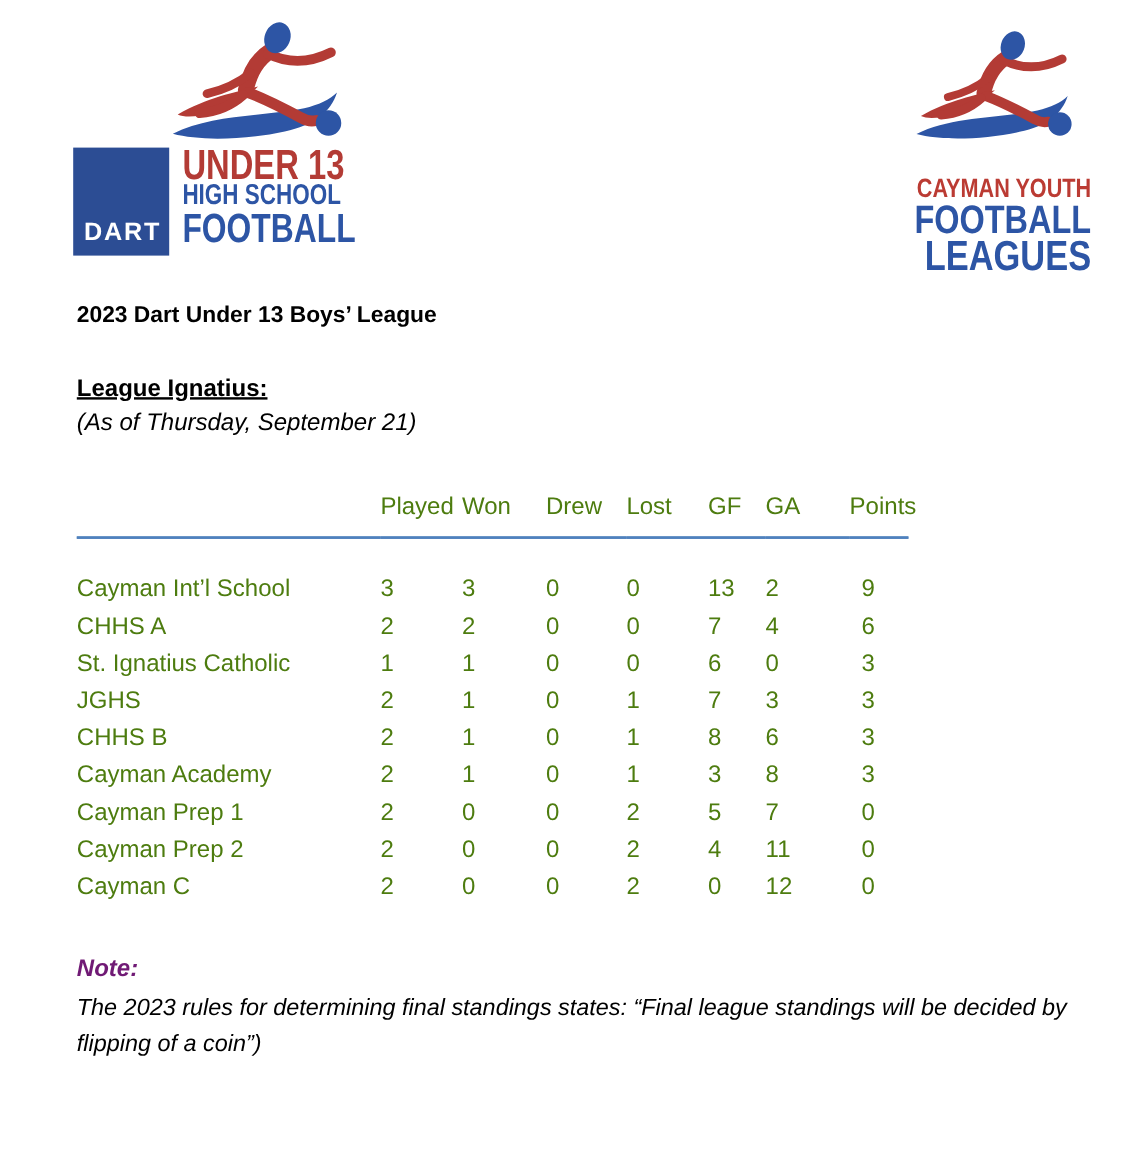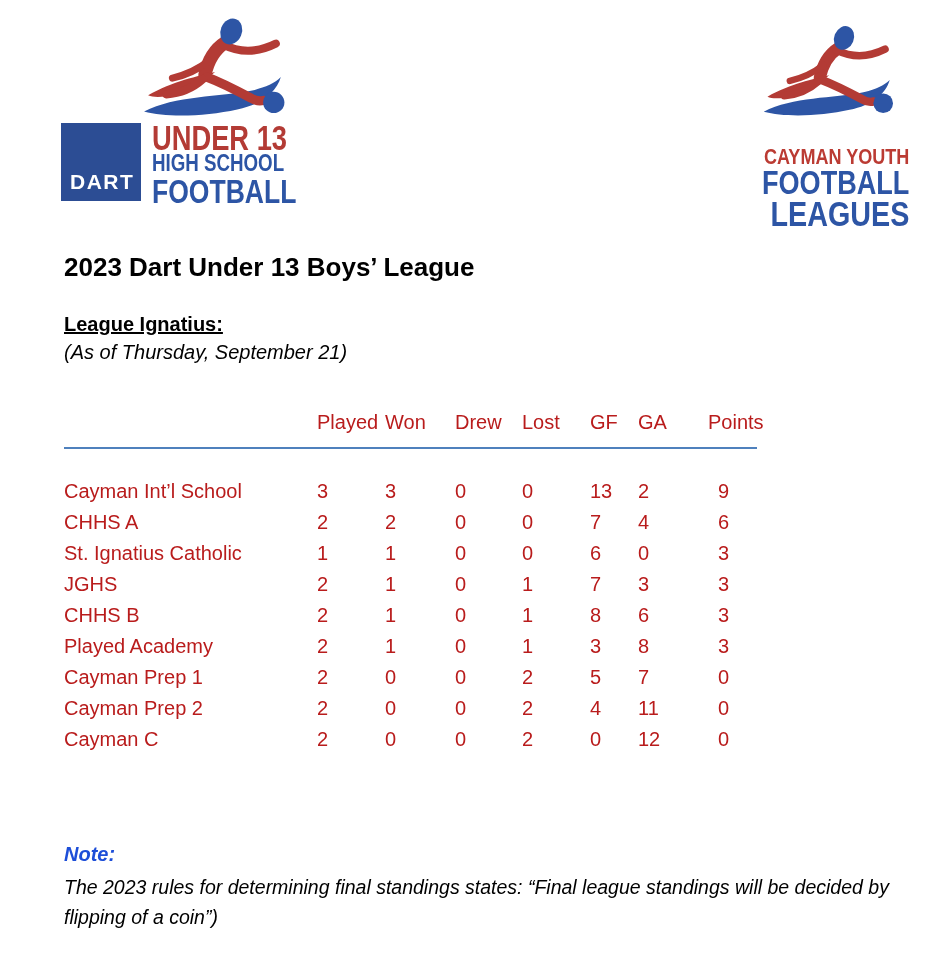--- a/index.html
+++ b/index.html
@@ -6,62 +6,62 @@
   html,body { background:#ffffff; }
   body {
     width:950px; height:976px; position:relative; overflow:hidden;
     font-family:"Liberation Sans", sans-serif; color:#0d0d0d;
   }
   .abs { position:absolute; }
 
   
   .player-svg { position:absolute; }
   .dart-square {
-    position:absolute; left:61px; top:123px; width:80px; height:78px;
+    position:absolute; left:61px; top:123px; width:80px; height:90px;
     background:#2c4d94;
   }
   .dart-square span {
     position:absolute; left:9px; bottom:7px; color:#fff;
     font-size:21px; font-weight:bold; letter-spacing:1.5px;
   }
   .logo-text-left { position:absolute; left:152px; top:120px; }
   .logo-text-right { position:absolute; left:762px; top:146px; }
   .cond { transform-origin:left top; transform:scaleX(0.78); white-space:nowrap; font-weight:bold; line-height:1; }
   .lt-1 { color:#b33b35; font-size:35px; height:31px; }
   .lt-2 { color:#2d55a5; font-size:24px; height:23px; }
   .lt-3 { color:#2d55a5; font-size:34px; height:30px; }
   .rt-1 { color:#bb3b33; font-size:22px; height:20px; transform:scaleX(0.82); }
   .rt-2 { color:#2d55a5; font-size:33px; height:30px; transform:scaleX(0.82); }
   .rt-3 { color:#2d55a5; font-size:35px; height:32px; transform:scaleX(0.82); }
 
   
-  .page-title { left:64px; top:252px; font-size:26px; font-weight:bold; color:#000; }
+  .page-title { left:64px; top:252px; font-size:19px; font-weight:bold; color:#000; }
   .standings-heading { left:64px; top:313px; font-size:20px; font-weight:bold; text-decoration:underline; color:#000; }
   .standings-asof { left:64px; top:341px; font-size:20px; font-style:italic; color:#000; }
 
   
   table.standings {
     position:absolute; left:64px; top:411px; width:693px;
     border-collapse:collapse; table-layout:fixed;
-    font-size:20px; color:#b91c1c;
+    font-size:20px; color:#4d7c0f;
   }
   table.standings th {
     font-weight:normal; text-align:left; vertical-align:bottom;
     padding:0 0 13px 0; border-bottom:2px solid #4f81bd;
   }
   table.standings td {
     text-align:left; padding:0; line-height:31px; vertical-align:middle;
   }
   table.standings tbody tr:first-child td { padding-top:27px; }
   table.standings td.c7 { padding-left:10px; }
   table.standings th.c7 { padding-left:0; }
 
   
   .note-block { left:64px; top:796px; width:860px; }
-  .note-heading { font-size:20px; font-weight:bold; font-style:italic; color:#1d4ed8; height:29px;margin-top:47px; }
+  .note-heading { font-size:20px; font-weight:bold; font-style:italic; color:#701a75; height:29px; }
   .note-line { font-size:19.5px; font-style:italic; color:#000; line-height:30px; white-space:nowrap; }
 </style>
 </head>
 <body>
 
 <div class="abs" style="left:0;top:0;width:340px;height:230px;">
   <svg class="player-svg" style="left:140px; top:12px;" width="152" height="114" viewBox="0 0 150 112">
     <path fill="#2d55a5" d="M4,98 C35,82 78,84 112,77 C124,74 133,70 139,64 C134,80 120,91 96,96 C64,103 26,104 4,98 Z"></path>
     <path fill="#b33b35" d="M8,82 C32,68 58,63 74,59 C62,71 44,79 26,83 C19,84 12,84 8,82 Z"></path>
     <g stroke="#b33b35" fill="none" stroke-linecap="round">
@@ -180,21 +180,21 @@
         <td class="c0">CHHS B</td>
         <td class="c1">2</td>
         <td class="c2">1</td>
         <td class="c3">0</td>
         <td class="c4">1</td>
         <td class="c5">8</td>
         <td class="c6">6</td>
         <td class="c7">3</td>
       </tr>
       <tr>
-        <td class="c0">Played Academy</td>
+        <td class="c0">Cayman Academy</td>
         <td class="c1">2</td>
         <td class="c2">1</td>
         <td class="c3">0</td>
         <td class="c4">1</td>
         <td class="c5">3</td>
         <td class="c6">8</td>
         <td class="c7">3</td>
       </tr>
       <tr>
         <td class="c0">Cayman Prep 1</td>

